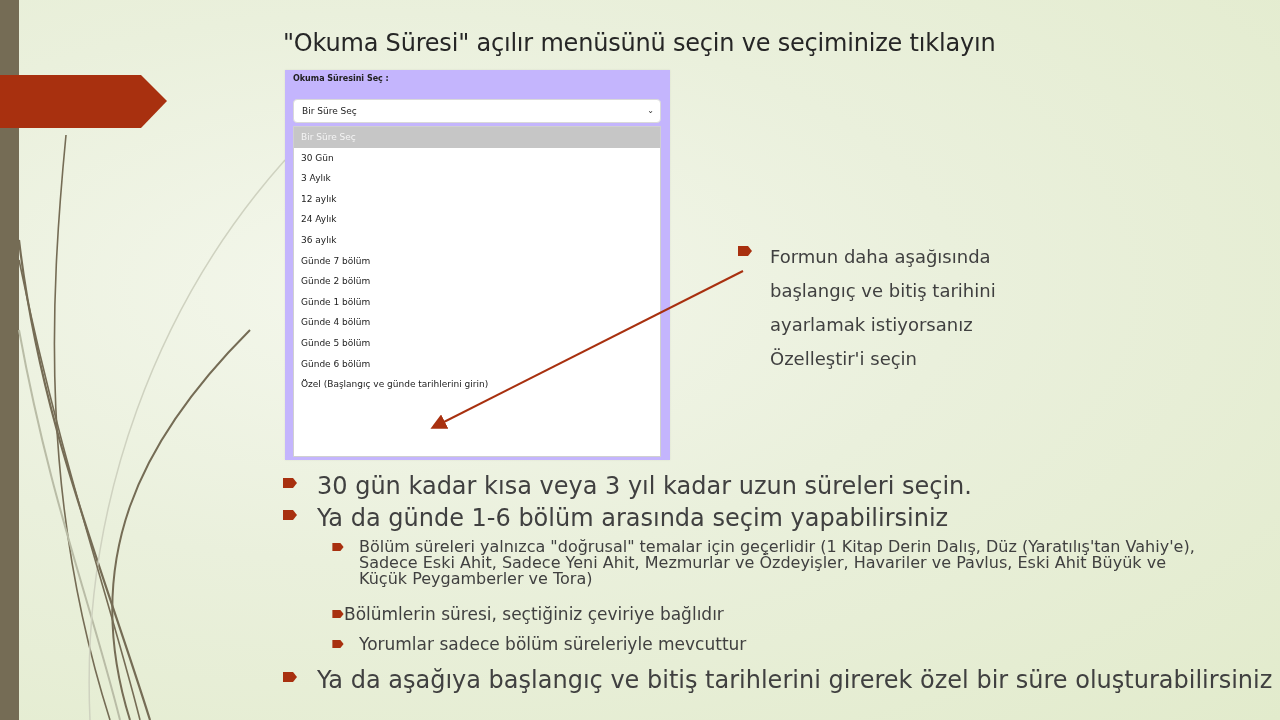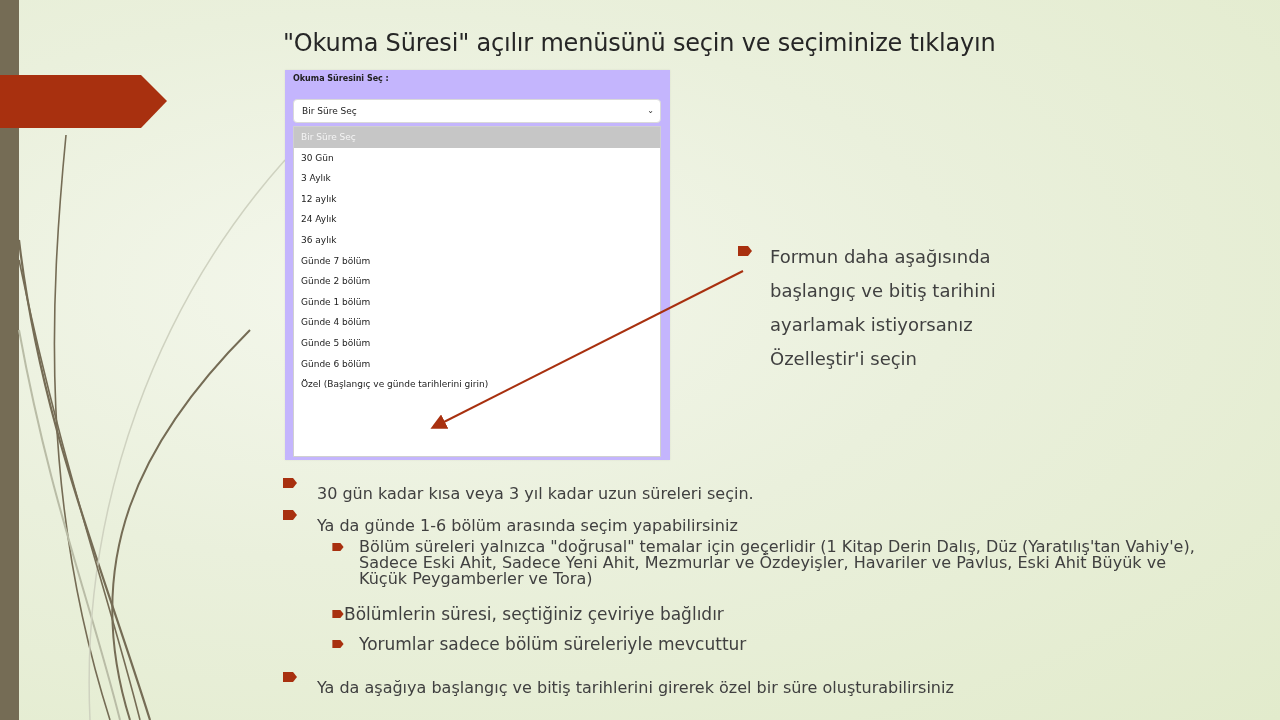--- a/index.html
+++ b/index.html
@@ -32,21 +32,21 @@
   .list {
     position:absolute; left:8px; top:56px; width:368px; height:331px;
     border:1px solid #d0d0d0; box-sizing:border-box; background:#fff;
   }
   .opt { height:20.6px; line-height:20.6px; font-size:9px; color:#222; padding-left:7px; cursor:default; }
   .opt.sel { background:#c6c6c6; color:#f4f4f4; }
   .callout { position:absolute; left:738px; top:240px; width:300px; }
   .callout .text { position:absolute; left:32px; top:0; font-size:18px; line-height:34px; color:#404040; width:290px; }
   .bullet { width:14px; height:10px; }
   .b1 { position:absolute; }
-  .b1-text { position:absolute; font-size:16px; color:#404040; white-space:nowrap;margin-top:12px; }
+  .b1-text { position:absolute; font-size:24px; color:#404040; white-space:nowrap; }
   .b2-text { position:absolute; font-size:16px; line-height:16px; color:#404040; }
   .arrow { position:absolute; left:0; top:0; width:1280px; height:720px; pointer-events:none; }
 </style>
 </head>
 <body>
 
 <div class="left-bar"></div>
 
 <svg class="deco-curves" viewBox="0 0 300 720">
   <path d="M66 135 C 50 300, 40 500, 110 720" stroke="#756c55" stroke-width="1.6" fill="none"></path>

